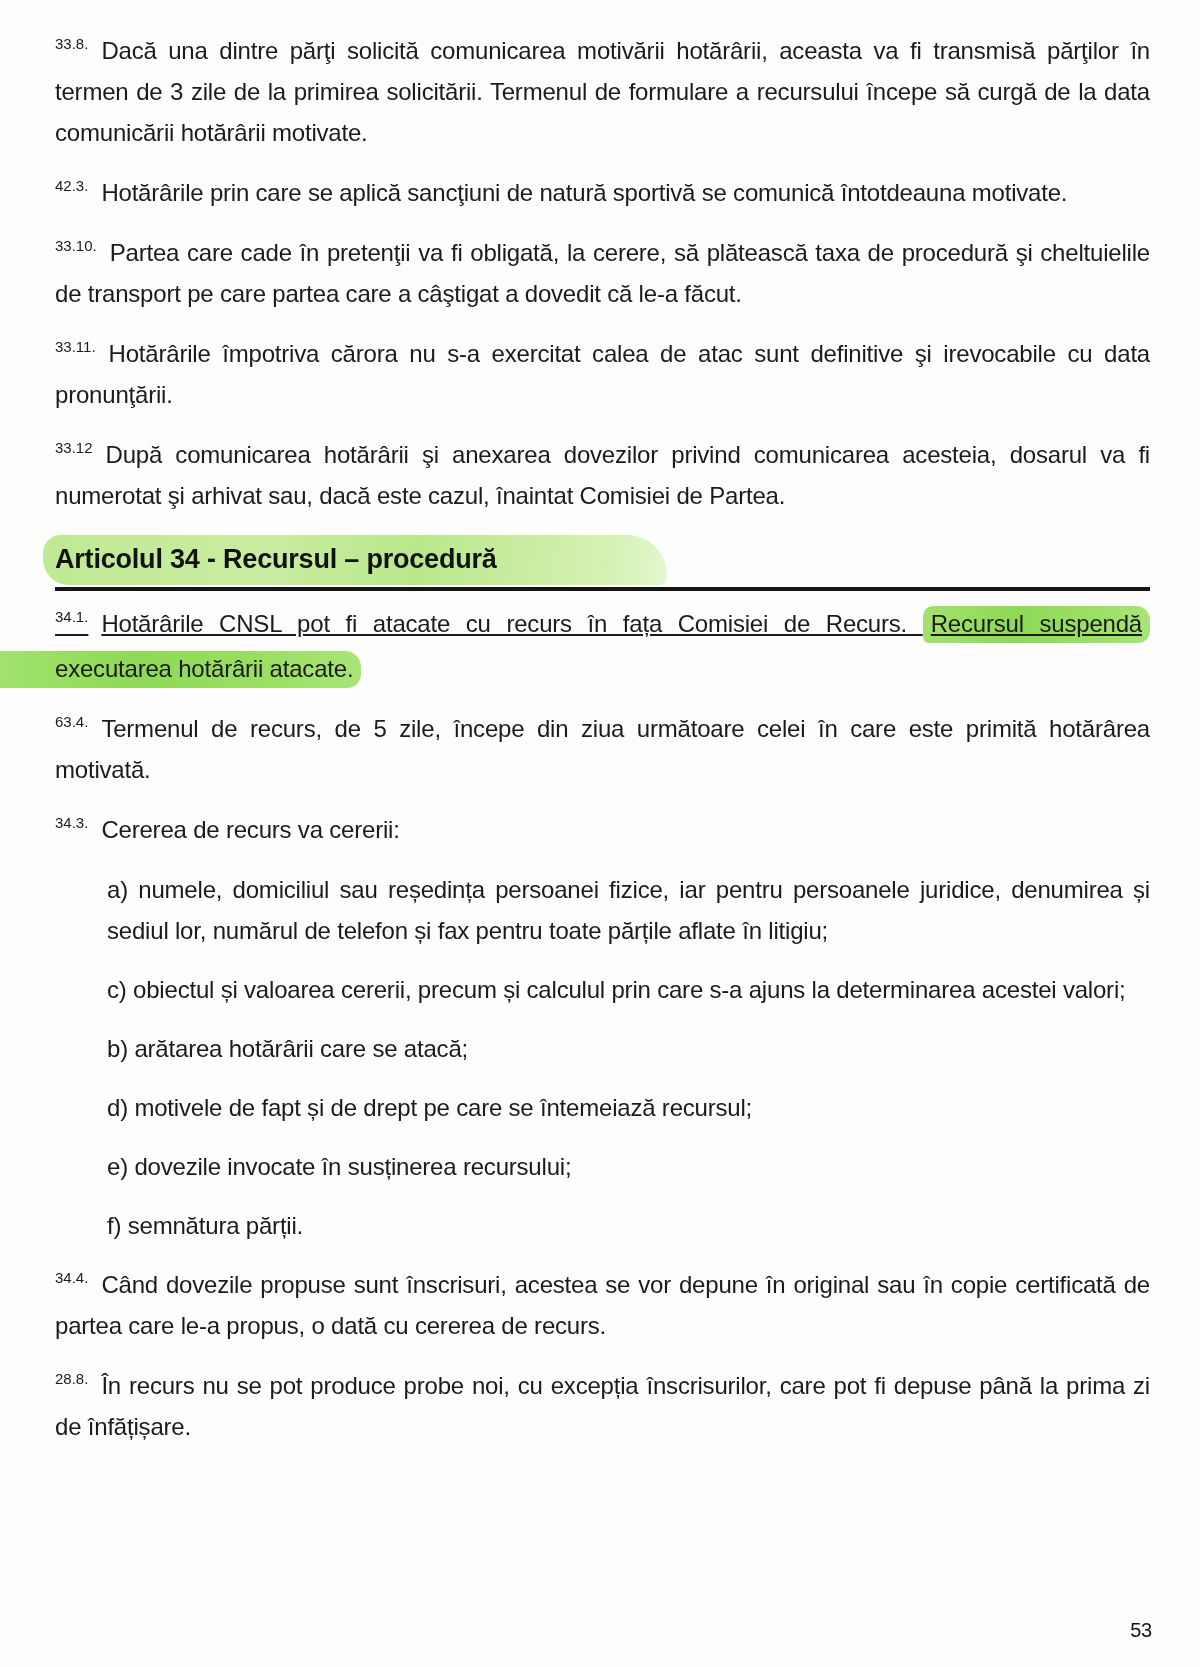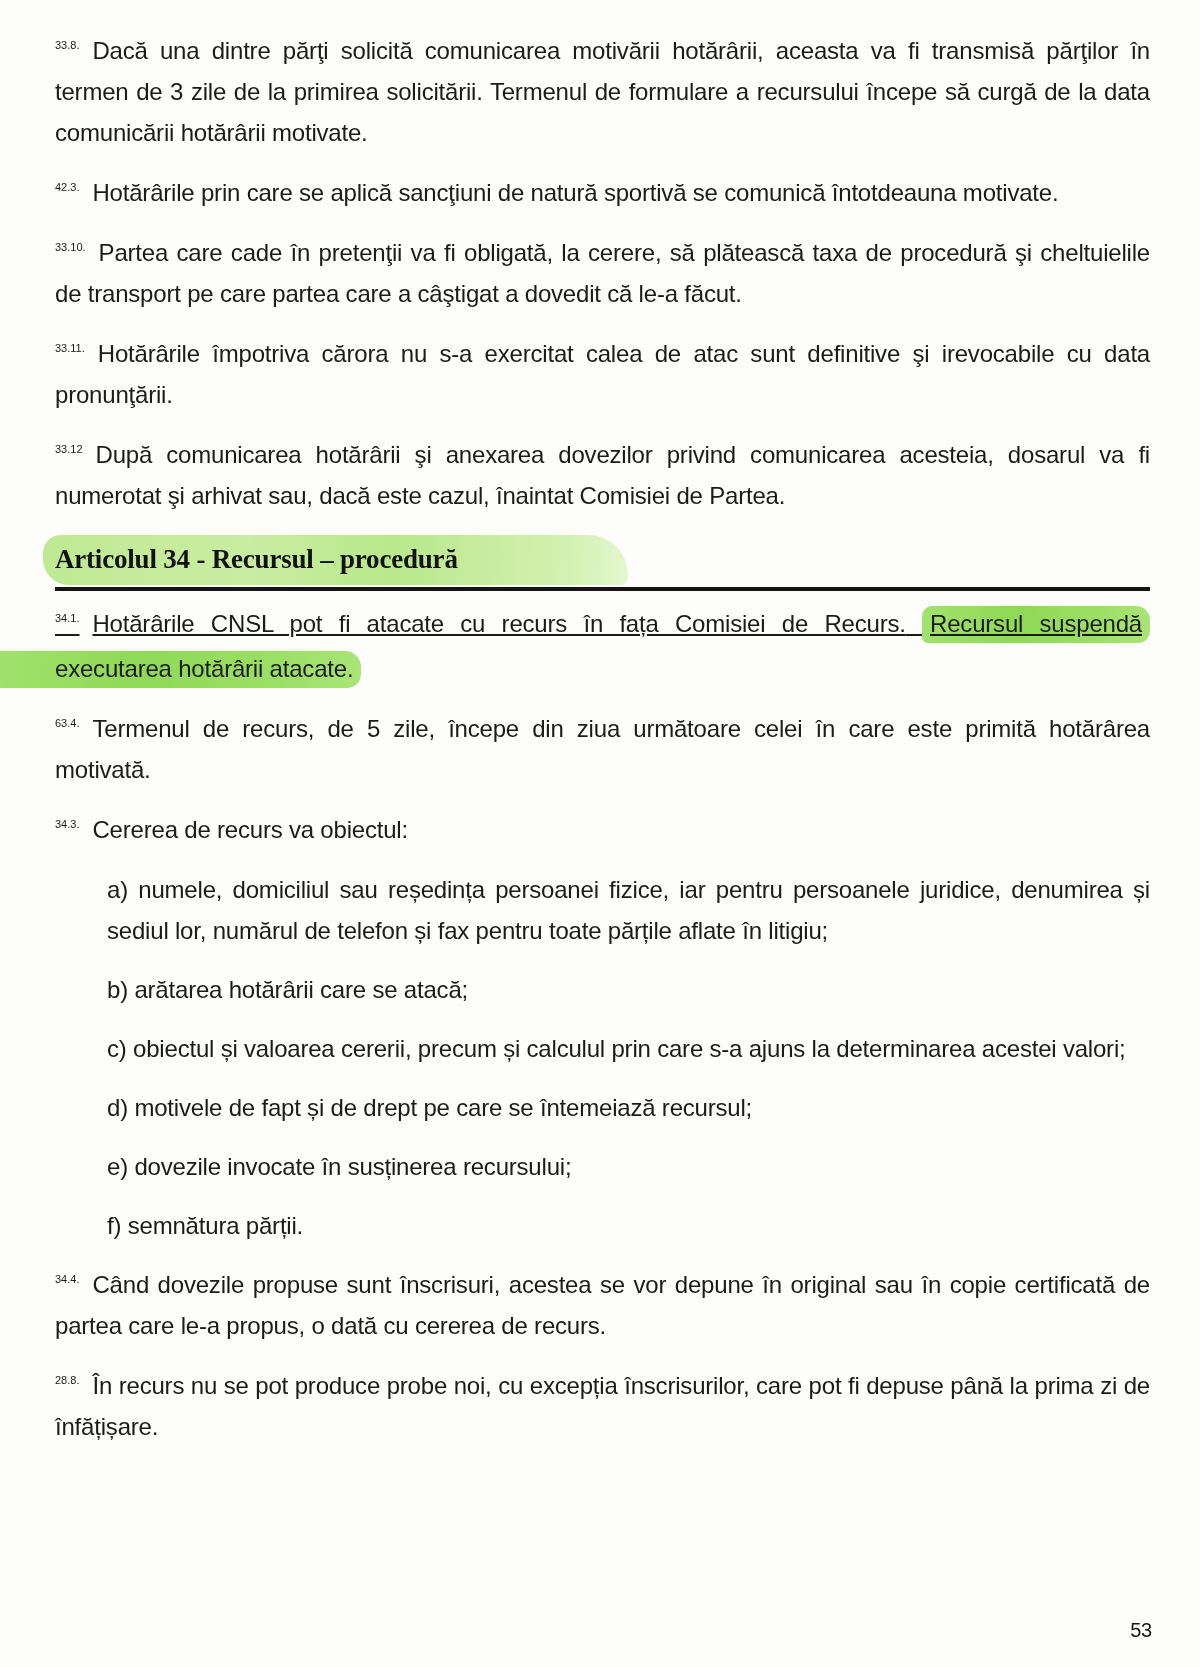--- a/index.html
+++ b/index.html
@@ -16,40 +16,39 @@
     color: #1b1b1b;
     font-size: 24px;
     line-height: 41px;
     letter-spacing: -0.2px;
   }
   p.para {
     margin: 0 0 19px 0;
     text-align: justify;
   }
   sup.pnum {
-    font-size: 11px;
+    font-size: 15px;
     line-height: 0;
     vertical-align: 10px;
     margin-right: 13px;
     letter-spacing: 0;
     white-space: nowrap;
   }
   .heading-wrap {
     margin: 6px 0 0 0;
     border-bottom: 4px solid #151515;
     padding-bottom: 2px;
   }
   h2.heading {
     margin: 0;
     font-size: 27px;
     font-weight: bold;
     line-height: 34px;
     color: #111;
     letter-spacing: -0.2px;
-    font-family: Liberation Serif, serif;
   }
   .hl-soft {
     display: inline-block;
     background: linear-gradient(92deg, #bfe993 0%, #c9eda1 35%, #b9e88c 60%, #d4f1b2 90%, #e4f6cf 100%);
     padding: 7px 170px 9px 12px;
     margin-left: -12px;
     border-radius: 18px 40px 8px 26px;
   }
   .hl-strong {
     background: linear-gradient(93deg, #a2e26d 0%, #8fd957 40%, #9bdf64 75%, #a9e577 100%);
@@ -104,26 +103,26 @@
   </div>
   <div class="rule-gap"></div>
 
   <p class="para">
     <span class="line-justify"><sup class="pnum">34.1.</sup><span>Hotărârile CNSL pot fi atacate cu recurs în fața Comisiei de Recurs.</span> <span class="hl-strong">Recursul suspendă</span></span>
     <span class="line"><span class="hl-strong hl-bleed">executarea hotărârii atacate.</span></span>
   </p>
 
   <p class="para"><sup class="pnum">63.4.</sup><span>Termenul de recurs, de 5 zile, începe din ziua următoare celei în care este primită hotărârea motivată.</span></p>
 
-  <p class="para"><sup class="pnum">34.3.</sup><span>Cererea de recurs va obiectul:</span></p>
+  <p class="para"><sup class="pnum">34.3.</sup><span>Cererea de recurs va cererii:</span></p>
 
   <div class="list">
     <p class="para"><span>a)</span> <span>numele, domiciliul sau reședința persoanei fizice, iar pentru persoanele juridice, denumirea și sediul lor, numărul de telefon și fax pentru toate părțile aflate în litigiu;</span></p>
+    <p class="para"><span>c)</span> <span>obiectul și valoarea cererii, precum și calculul prin care s-a ajuns la determinarea acestei valori;</span></p>
     <p class="para"><span>b)</span> <span>arătarea hotărârii care se atacă;</span></p>
-    <p class="para"><span>c)</span> <span>obiectul și valoarea cererii, precum și calculul prin care s-a ajuns la determinarea acestei valori;</span></p>
     <p class="para"><span>d)</span> <span>motivele de fapt și de drept pe care se întemeiază recursul;</span></p>
     <p class="para"><span>e)</span> <span>dovezile invocate în susținerea recursului;</span></p>
     <p class="para"><span>f)</span> <span>semnătura părții.</span></p>
   </div>
 
   <p class="para"><sup class="pnum">34.4.</sup><span>Când dovezile propuse sunt înscrisuri, acestea se vor depune în original sau în copie certificată de partea care le-a propus, o dată cu cererea de recurs.</span></p>
 
   <p class="para"><sup class="pnum">28.8.</sup><span>În recurs nu se pot produce probe noi, cu excepția înscrisurilor, care pot fi depuse până la prima zi de înfățișare.</span></p>
 
   <div class="page-number">53</div>

